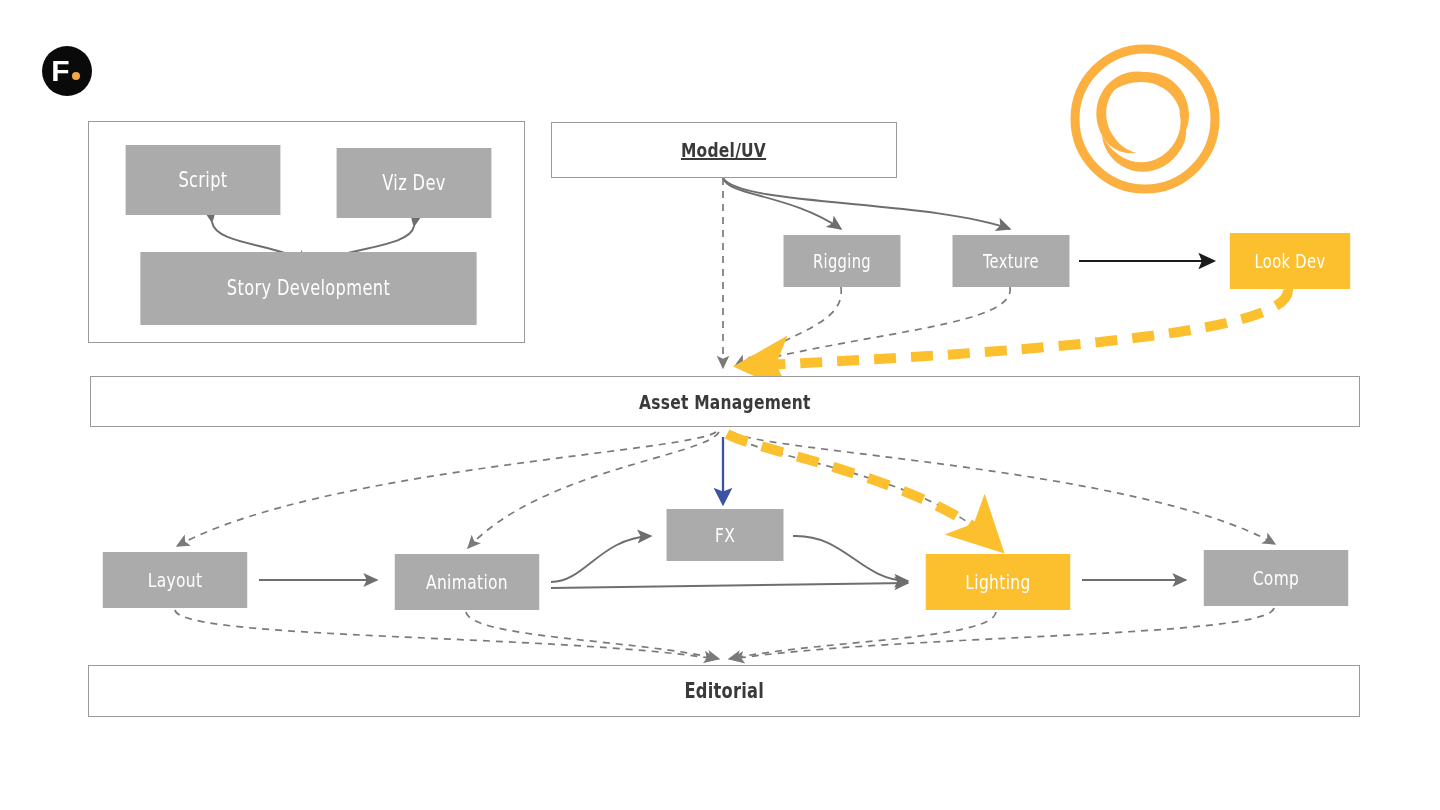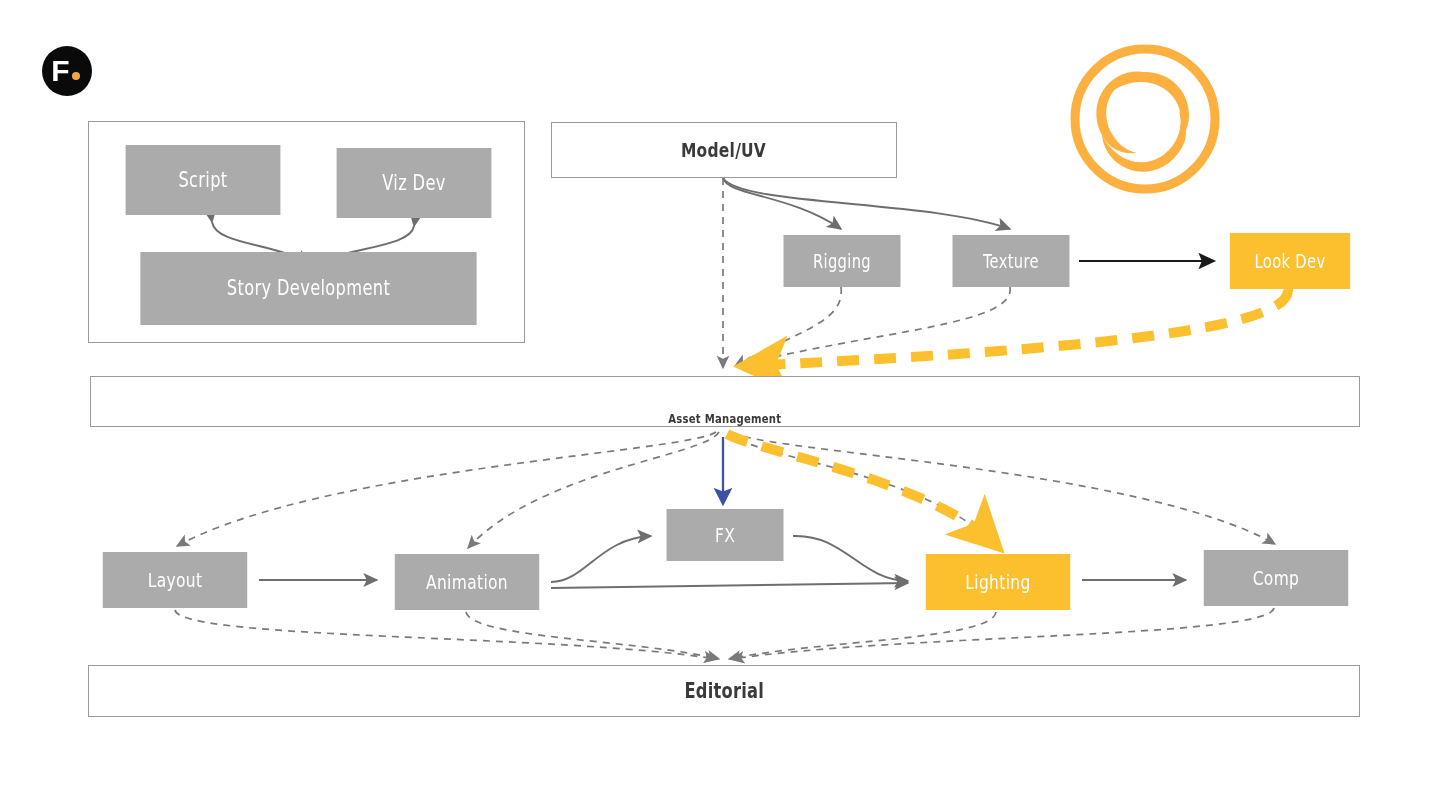--- a/index.html
+++ b/index.html
@@ -186,25 +186,25 @@
   </div>
 
   <div class="node orange" id="n-lighting" style="left:914px; top:554px; width:168px; height:56px; font-size:20px;">
     <span class="lbl">Lighting</span>
   </div>
 
   <div class="node gray" id="n-comp" style="left:1192px; top:550px; width:168px; height:56px; font-size:20px;">
     <span class="lbl">Comp</span>
   </div>
 
-  <div class="bar" id="b-modeluv" style="left:551px; top:122px; width:346px; height:56px; font-size:20px;">
+  <div class="bar" id="b-modeluv" style="left:551px; top:122px; width:346px; height:56px; font-size:20px;text-decoration:underline;">
     <span class="lbl">Model/UV</span>
   </div>
 
-  <div class="bar" id="b-assetmgmt" style="left:90px; top:376px; width:1270px; height:51px; font-size:13px;align-items:flex-end;">
+  <div class="bar" id="b-assetmgmt" style="left:90px; top:376px; width:1270px; height:51px; font-size:20px;">
     <span class="lbl">Asset Management</span>
   </div>
 
   <div class="bar" id="b-editorial" style="left:88px; top:665px; width:1272px; height:52px; font-size:21px;">
     <span class="lbl">Editorial</span>
   </div>
 
 </div>
 
 </body></html>

